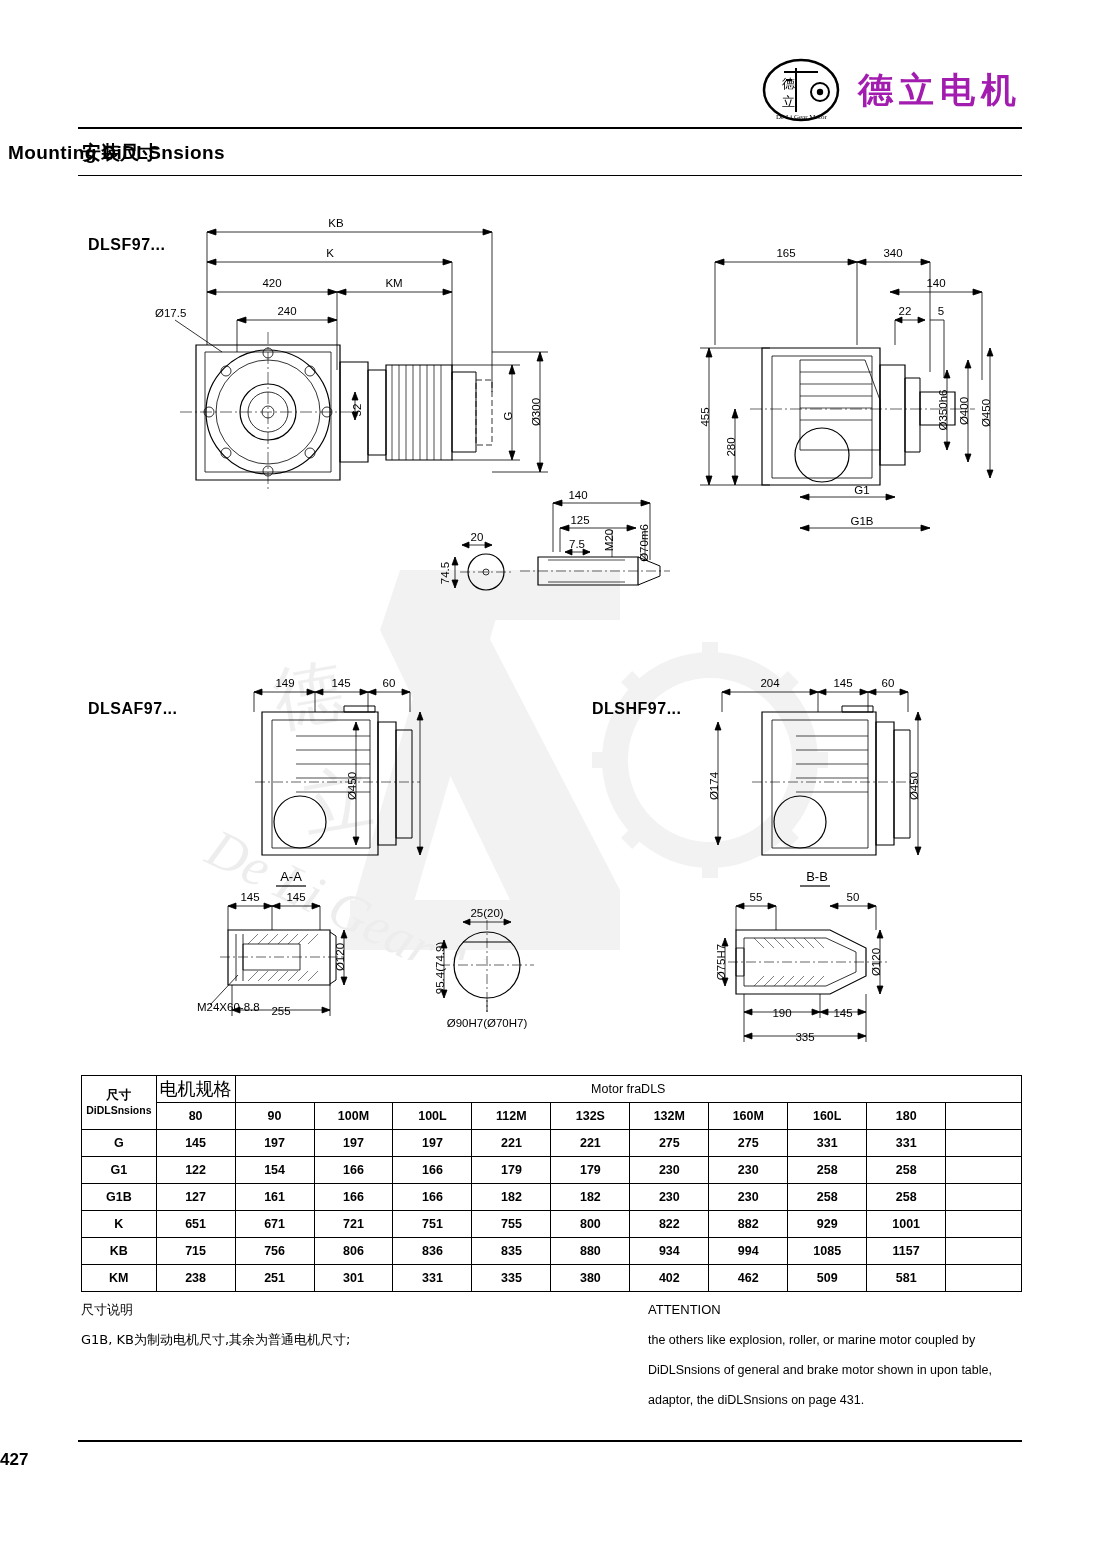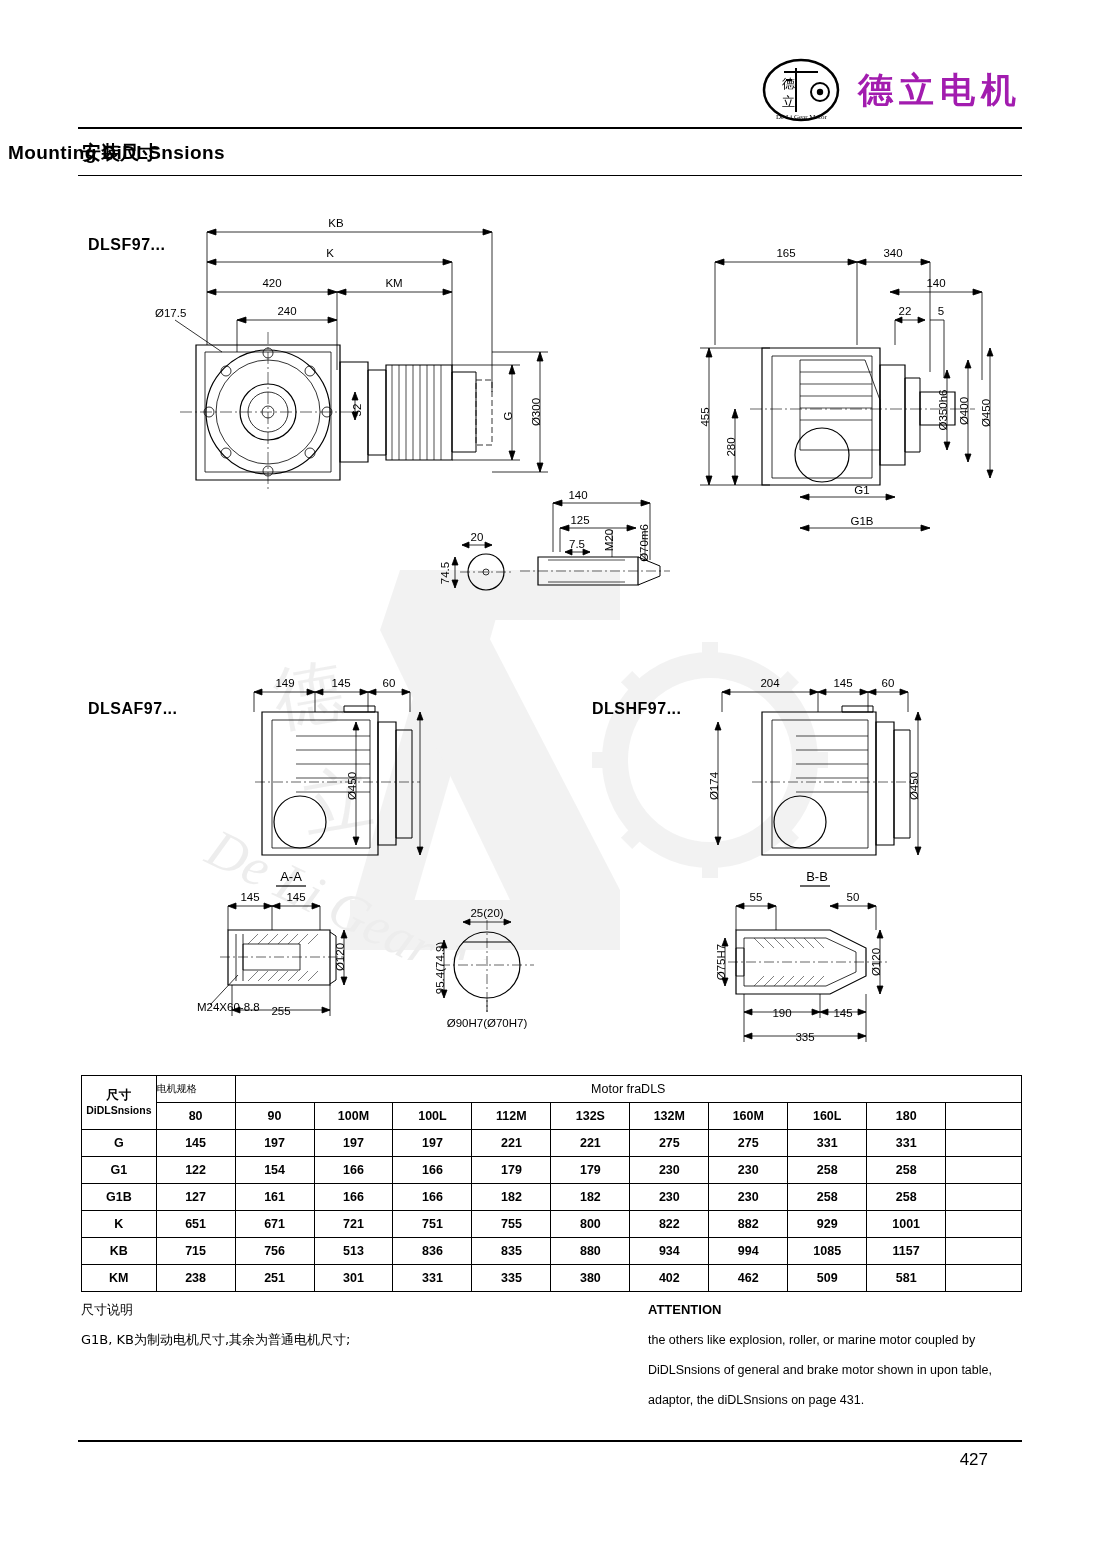--- a/index.html
+++ b/index.html
@@ -50,32 +50,32 @@
   .tbl-wrap{position:absolute;left:81px;top:1075px;width:807px;}
   table{border-collapse:collapse;width:941px;font-size:12.5px;}
   th,td{border:1px solid #000;text-align:center;height:26px;padding:0;}
   .th-dim{width:68px;font-size:12px;line-height:1.25;text-align:center;}
   .th-dim .cn{font-size:12.5px;}
   .th-dim .en{font-size:10.5px;}
   .row-head{font-weight:bold;width:68px;}
   td.val{width:72px;font-weight:bold;font-size:12.5px;}
   th.colh{font-weight:bold;font-size:12.5px;width:72px;}
   .spacer-col{width:69px;}
-  .motor-cn{text-align:left;font-weight:normal;font-size:10px;}
+  .motor-cn{text-align:center;font-weight:normal;font-size:18px;}
   .motor-en{text-align:center;font-weight:normal;font-size:12.5px;margin-left:30px;}
 
   
   .notes-left{position:absolute;left:81px;top:1295px;width:430px;font-size:13px;line-height:30px;
      font-family:"DejaVu Sans", sans-serif;}
   .notes-right{position:absolute;left:648px;top:1295px;width:400px;font-size:12.5px;line-height:30px;}
-  .notes-right .att{font-weight:bold;font-size:13px;}
+  .notes-right .att{font-weight:normal;font-size:13px;}
 
   
   .foot-rule{position:absolute;left:78px;top:1440px;width:944px;height:2px;background:#000;}
-  .page-no{position:absolute;left:0;top:1450px;width:988px;text-align:right;font-size:17px;font-weight:normal;}
+  .page-no{position:absolute;left:0;top:1450px;width:988px;text-align:left;font-size:17px;font-weight:bold;}
 
   .dim-txt{font-size:11.5px;font-family:"Liberation Sans",sans-serif;}
 </style>
 </head>
 <body>
 
 <div class="page">
 
   <svg class="watermark" viewBox="0 0 800 400">
     <g fill="#e6e6e6" stroke="none">
@@ -658,21 +658,21 @@
           <td class="val">822</td>
           <td class="val">882</td>
           <td class="val">929</td>
           <td class="val">1001</td>
           <td class="spacer-col"></td>
         </tr>
         <tr>
           <td class="row-head">KB</td>
           <td class="val">715</td>
           <td class="val">756</td>
-          <td class="val">513</td>
+          <td class="val">806</td>
           <td class="val">836</td>
           <td class="val">835</td>
           <td class="val">880</td>
           <td class="val">934</td>
           <td class="val">994</td>
           <td class="val">1085</td>
           <td class="val">1157</td>
           <td class="spacer-col"></td>
         </tr>
         <tr>

